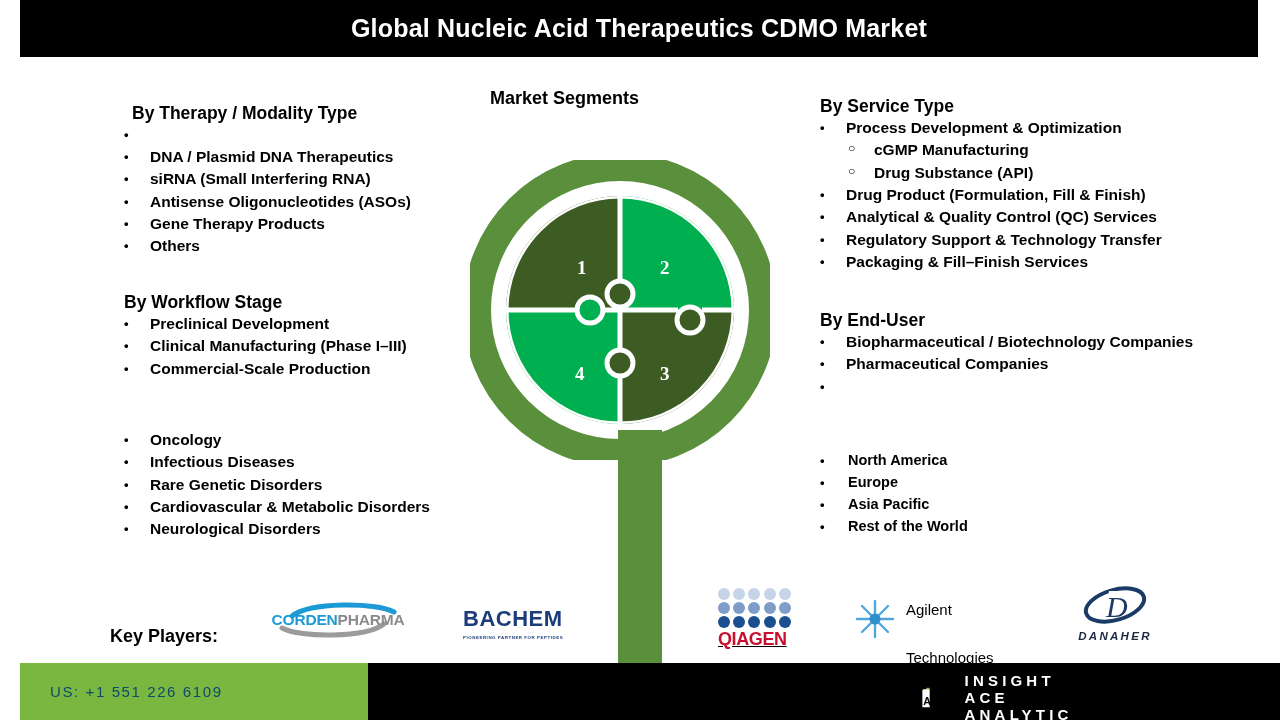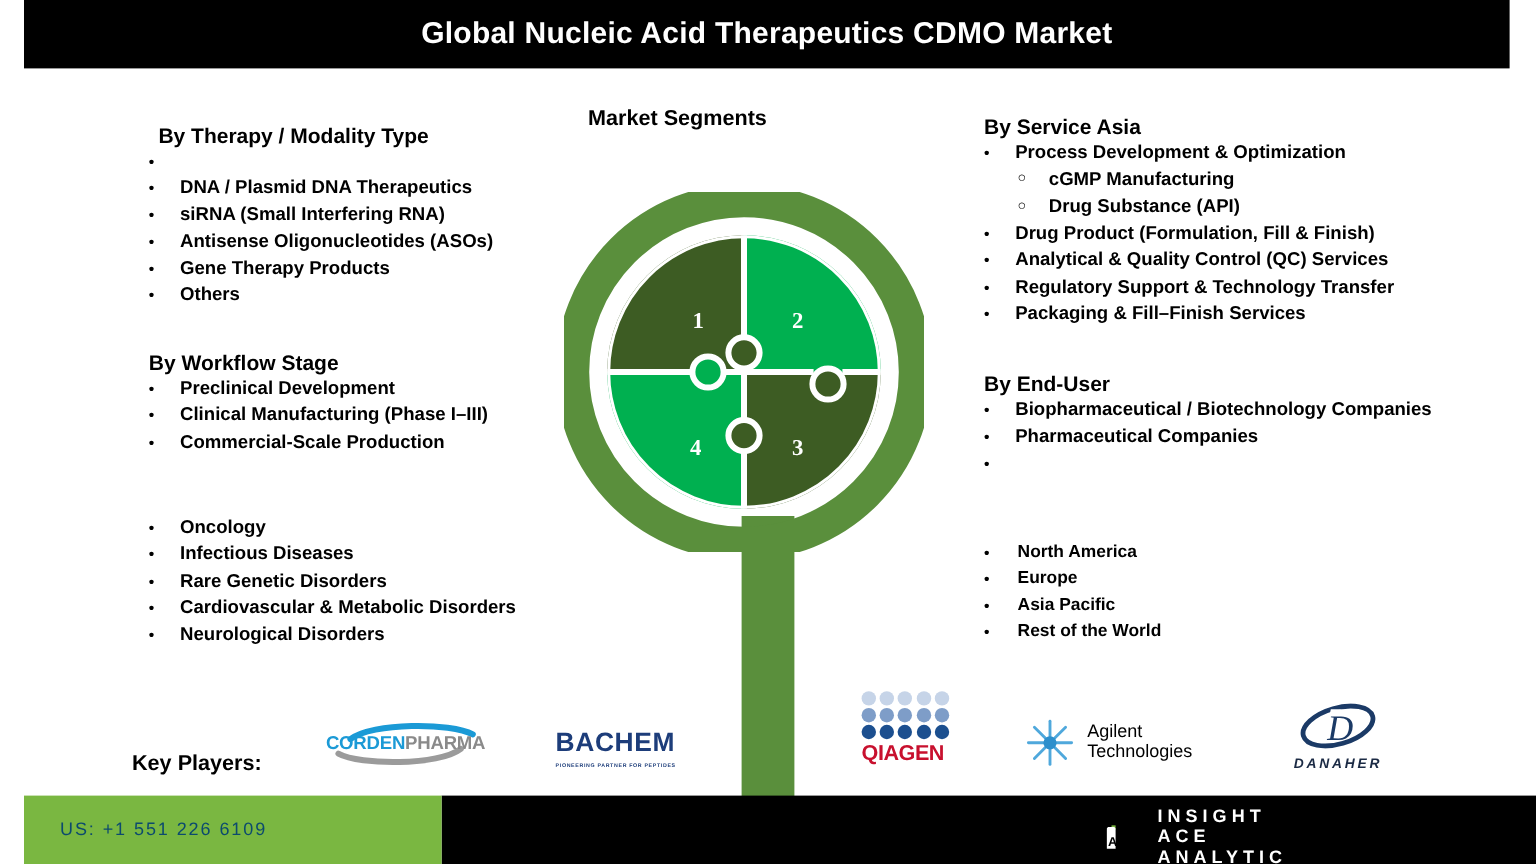--- a/index.html
+++ b/index.html
@@ -72,27 +72,27 @@
     font-size:15.5px;font-weight:bold;letter-spacing:-.2px;white-space:nowrap;z-index:2;}
   .corden-text .c1{color:#1b9ad6;}
   .corden-text .c2{color:#8a8a8a;}
 
   .bachem{left:463px;top:606px;width:110px;height:40px;}
   .bachem-name{font-size:22px;font-weight:bold;color:#1d3d7a;letter-spacing:.5px;
     font-family:"Liberation Sans",sans-serif;}
   .bachem-tag{font-size:4.4px;font-weight:bold;color:#1d3d7a;letter-spacing:.55px;
     margin-top:3px;white-space:nowrap;}
 
-  .qiagen{left:718px;top:576px;width:78px;height:62px;}
+  .qiagen{left:718px;top:588px;width:78px;height:62px;text-decoration:underline;}
   .dotgrid{display:grid;grid-template-columns:repeat(5,1fr);gap:2px;width:74px;}
   .dot{width:12px;height:12px;border-radius:50%;}
   .qiagen-name{font-size:18px;font-weight:bold;color:#c8102e;letter-spacing:-.4px;margin-top:1px;}
 
   .agilent{left:852px;top:594px;width:150px;height:50px;}
-  .agilent-name{font-size:15px;color:#000;line-height:1.12;font-weight:normal;}
+  .agilent-name{font-size:15px;color:#000;line-height:1.12;font-weight:normal;margin-top:31px;}
 
   .danaher{left:1065px;top:586px;width:100px;height:56px;}
   .danaher-name{font-size:11.5px;font-weight:bold;color:#1b2a44;letter-spacing:2.3px;
     font-style:italic;text-align:center;margin-top:2px;}
 
   
   .footer-black{position:absolute;left:368px;top:663px;width:912px;height:57px;background:#000000;}
   .footer-green{position:absolute;left:20px;top:663px;width:348px;height:57px;background:#7ab741;
     display:flex;align-items:center;}
   .footer-phone{margin-left:30px;font-size:15px;font-weight:normal;letter-spacing:1.6px;color:#0c4a6e;}
@@ -176,21 +176,21 @@
           <span>Cardiovascular &amp; Metabolic Disorders</span>
         </li>
       <li>
           <span class="bl">•</span>
           <span>Neurological Disorders</span>
         </li>
     </ul>
   </div>
 
   <div class="col-right">
-    <div class="seg-title">By Service Asia</div>
+    <div class="seg-title">By Service Type</div>
     <ul class="bullets">
       <li>
           <span class="bl">•</span>
           <span>Process Development &amp; Optimization</span>
         </li>
     </ul>
     <ul class="sub">
       <li>
           <span class="bl">○</span>
           <span>cGMP Manufacturing</span>

